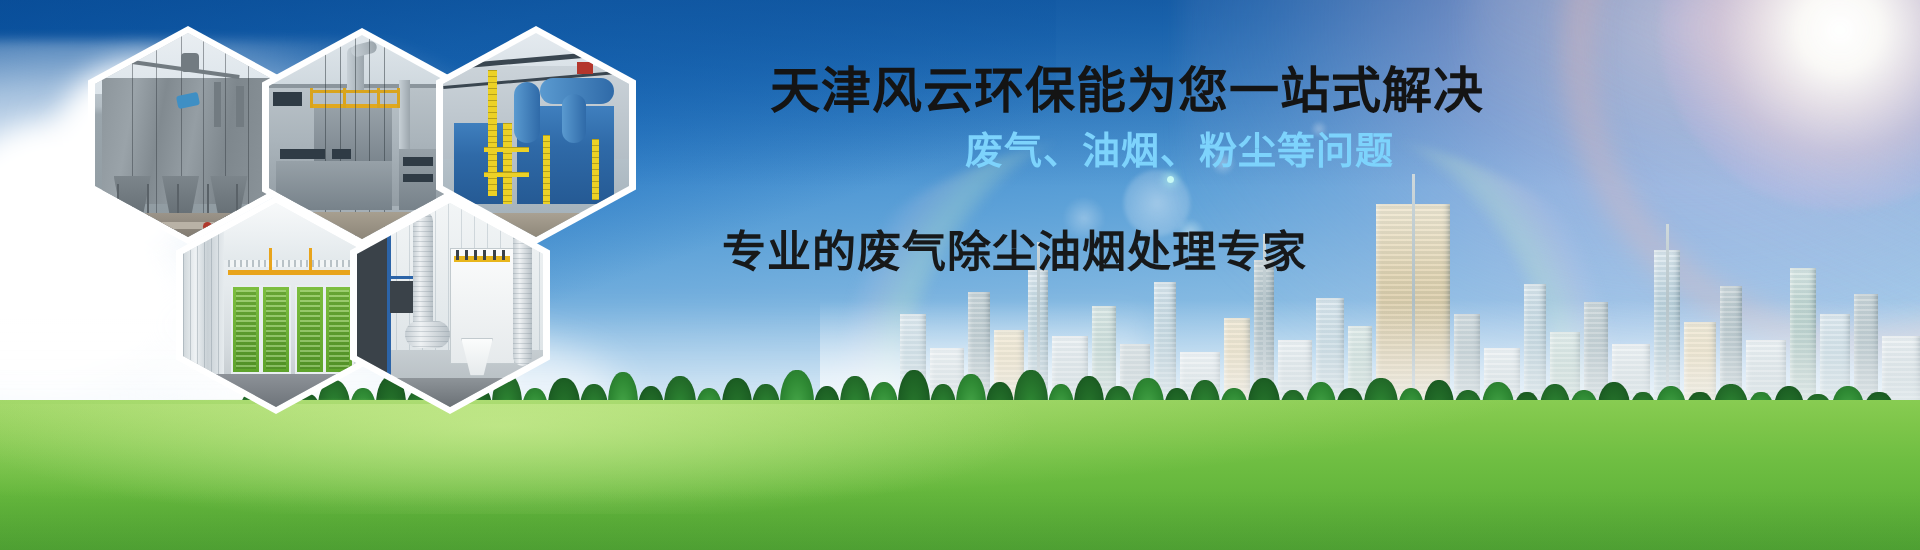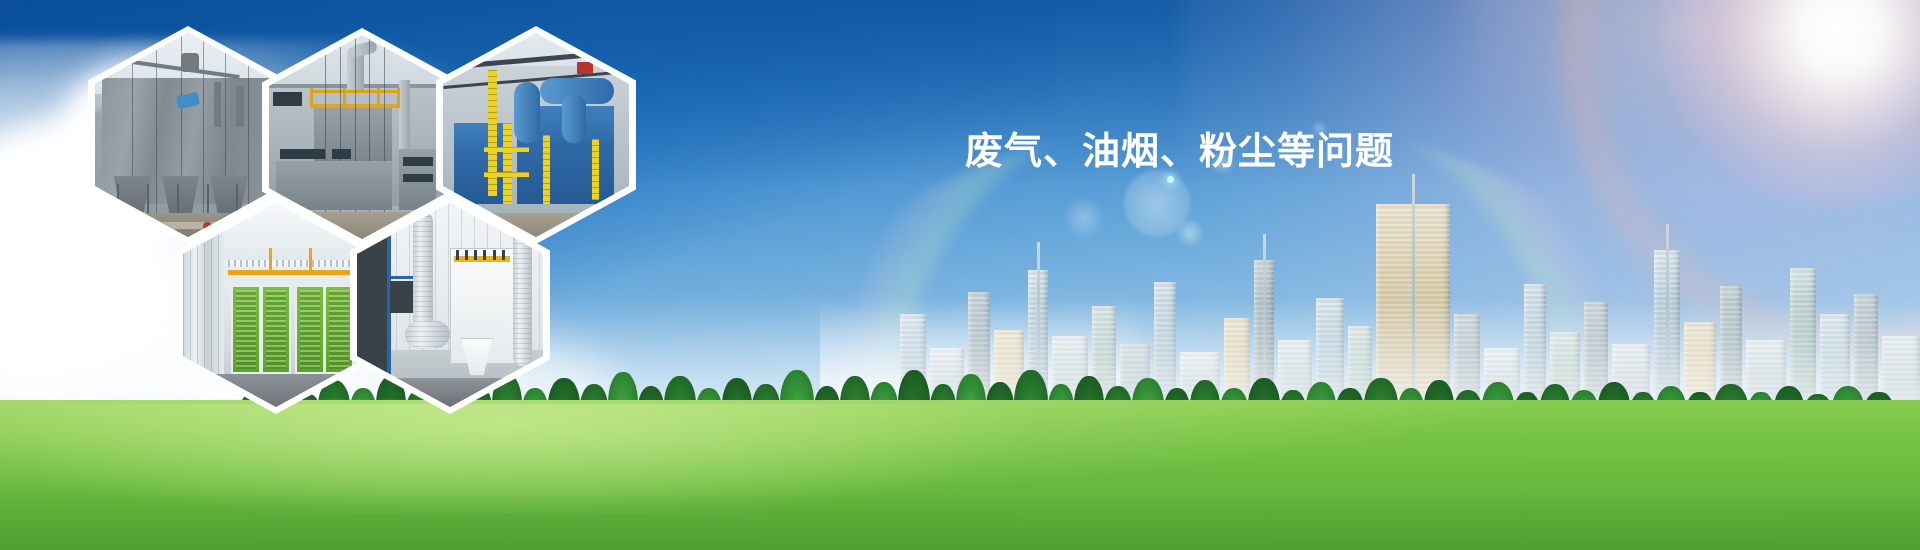--- a/index.html
+++ b/index.html
@@ -252,21 +252,21 @@
   .copy > *{pointer-events:auto;}
   .headline{
     position:absolute;left:770px;top:66px;
     font-size:50px;line-height:1;letter-spacing:1px;
     font-weight:700;color:#141414;
     white-space:nowrap;
   }
   .subline{
     position:absolute;left:965px;top:132px;
     font-size:38px;line-height:1;letter-spacing:1px;
-    font-weight:700;color:#ffffff;
+    font-weight:700;color:#7dd3fc;
     white-space:nowrap;
   }
   .tagline1{
     position:absolute;left:722px;top:230px;
     font-size:44px;line-height:1;letter-spacing:1px;
     font-weight:700;color:#17191a;
     white-space:nowrap;
   }
   .tagline2{
     position:absolute;left:716px;top:282px;
@@ -536,16 +536,18 @@
           <div class="duct" style="left:84%;top:10%;width:10%;height:70%;"></div>
           <div class="cab" style="left:56%;top:66%;width:16%;height:18%;clip-path:polygon(0 0,100% 0,70% 100%,30% 100%);"></div>
           <div class="floor"></div>
         </div>
       </div>
     </div>
 
   </div>
 
   <div class="copy">
+    <div class="headline">天津风云环保能为您一站式解决</div>
     <div class="subline">废气、油烟、粉尘等问题</div>
+    <div class="tagline1">专业的废气除尘油烟处理专家</div>
   </div>
 
 </div>
 
 </body></html>

